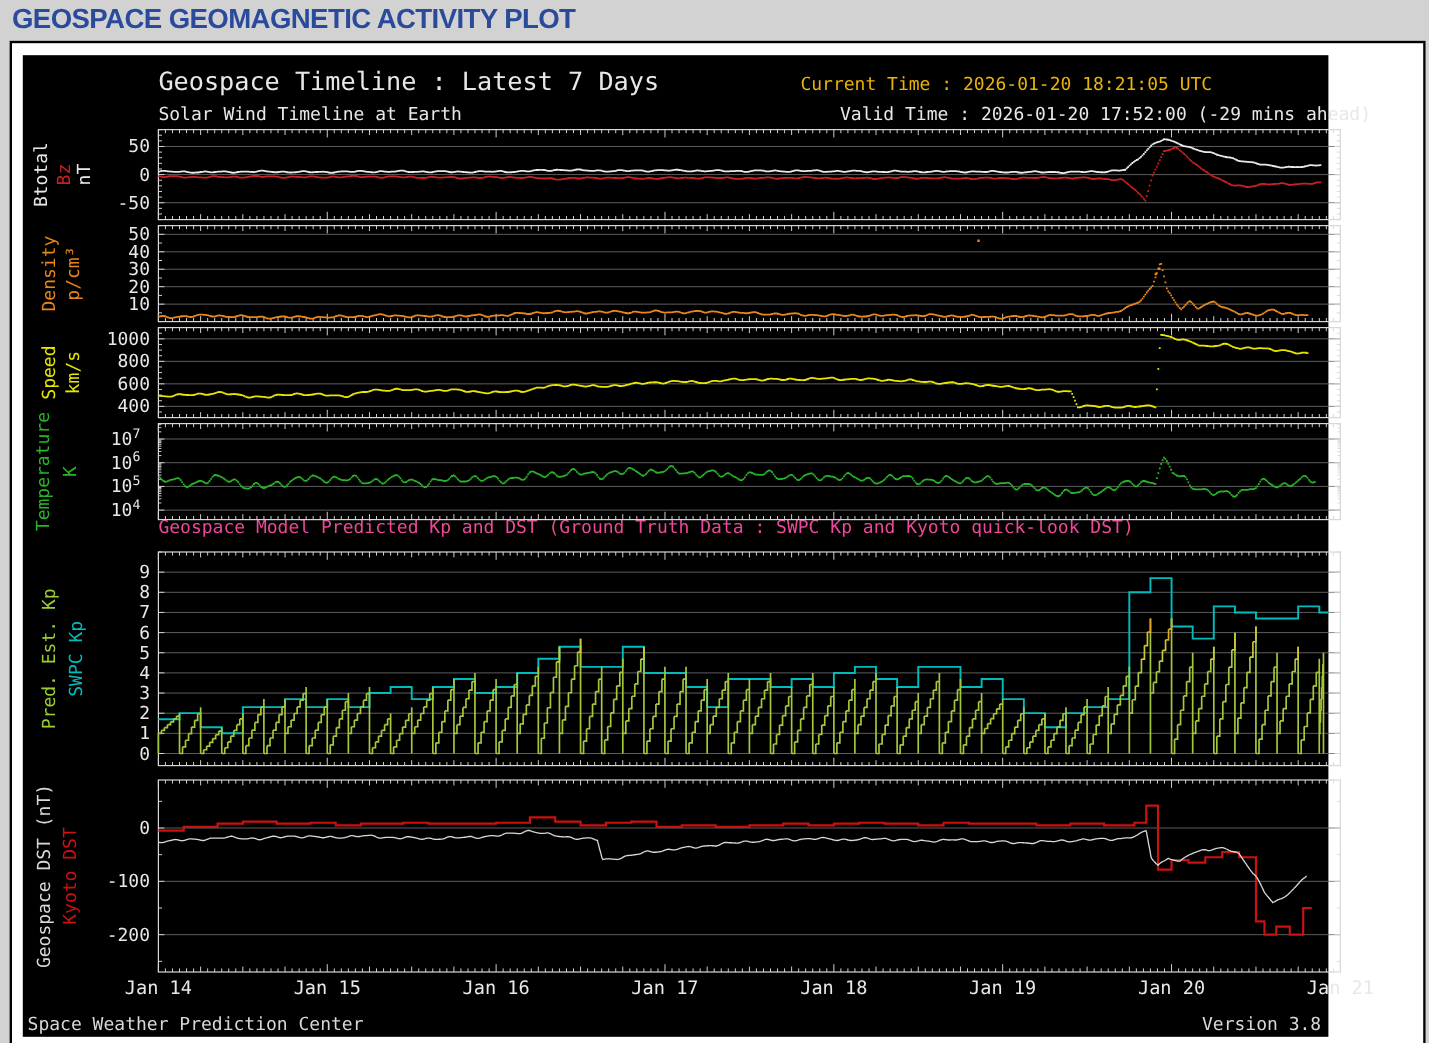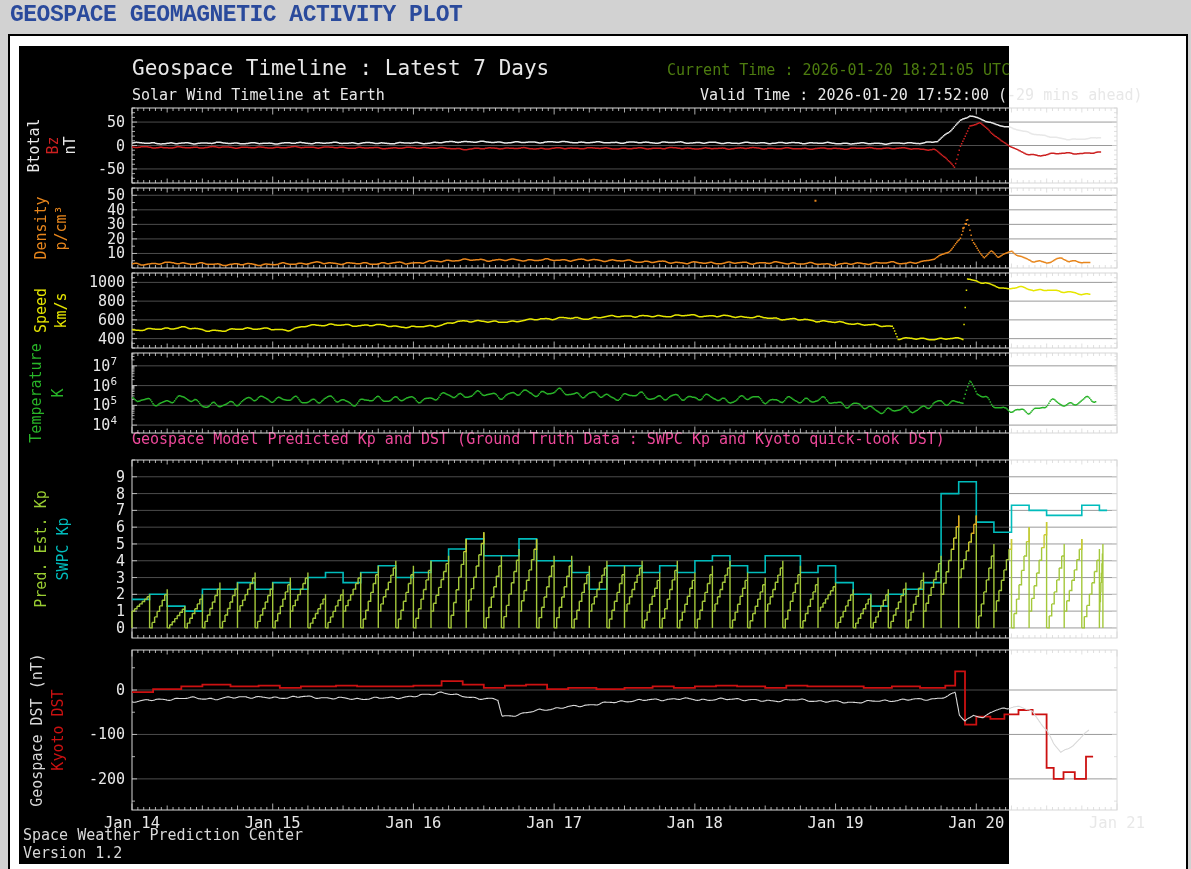--- a/index.html
+++ b/index.html
@@ -1,28 +1,28 @@
 <!DOCTYPE html>
 <html><head>
 <meta charset="utf-8">
 <style>
   html,body{margin:0;padding:0;width:1191px;height:869px;overflow:hidden;background:#d2d2d2;
     font-family:"DejaVu Sans Mono",monospace;}
-  .page-header{position:absolute;left:10px;top:2px;font-family:Liberation Mono, monospace;
+  .page-header{position:absolute;left:10px;top:2px;font-family:Liberation Sans, sans-serif;
     font-weight:bold;font-size:23px;letter-spacing:-0.5px;color:#2a4a9c;text-align:right;}
   .plot-box{position:absolute;left:8px;top:34px;width:1176px;height:840px;
     border:2px solid #000;background:#ffffff;}
-  .plot-black{position:absolute;left:9px;top:10px;width:990px;height:818px;background:#000;}
+  .plot-black{position:absolute;left:9px;top:10px;width:1088px;height:818px;background:#000;}
   .t-main{position:absolute;left:113px;top:10px;font-size:21px;color:#e8e8e8;white-space:pre;}
-  .t-cur{position:absolute;left:648px;top:15px;font-size:15px;color:#4d7c0f;white-space:pre;}
+  .t-cur{position:absolute;left:648px;top:15px;font-size:15px;color:#eab308;white-space:pre;}
   .t-sub{position:absolute;left:113px;top:40px;font-size:15px;color:#e8e8e8;white-space:pre;}
   .t-valid{position:absolute;left:681px;top:40px;font-size:15px;color:#e8e8e8;white-space:pre;}
   .t-kp{position:absolute;left:113px;top:384px;font-size:15px;color:#ec4899;white-space:pre;}
   .footer-row{position:absolute;left:4px;right:6px;bottom:2px;display:flex;
-    justify-content:space-between;font-size:15px;color:#d8d8d8;flex-direction:column;}
+    justify-content:space-between;font-size:15px;color:#d8d8d8;}
   svg{position:absolute;left:0;top:0;}
 </style>
 </head>
 <body>
 
 <div class="page-header">GEOSPACE GEOMAGNETIC ACTIVITY PLOT</div>
 
 <div class="plot-box">
   <div class="plot-black">
     <div class="t-main">Geospace Timeline : Latest 7 Days</div>
@@ -137,16 +137,16 @@
         <text font-family="&quot;DejaVu Sans Mono&quot;,monospace" x="253.71428571428572" y="782" fill="#e8e8e8" font-size="15.5" text-anchor="middle">Jan 15</text>
         <text font-family="&quot;DejaVu Sans Mono&quot;,monospace" x="394.42857142857144" y="782" fill="#e8e8e8" font-size="15.5" text-anchor="middle">Jan 16</text>
         <text font-family="&quot;DejaVu Sans Mono&quot;,monospace" x="535.1428571428571" y="782" fill="#e8e8e8" font-size="15.5" text-anchor="middle">Jan 17</text>
         <text font-family="&quot;DejaVu Sans Mono&quot;,monospace" x="675.8571428571429" y="782" fill="#e8e8e8" font-size="15.5" text-anchor="middle">Jan 18</text>
         <text font-family="&quot;DejaVu Sans Mono&quot;,monospace" x="816.5714285714286" y="782" fill="#e8e8e8" font-size="15.5" text-anchor="middle">Jan 19</text>
         <text font-family="&quot;DejaVu Sans Mono&quot;,monospace" x="957.2857142857143" y="782" fill="#e8e8e8" font-size="15.5" text-anchor="middle">Jan 20</text>
         <text font-family="&quot;DejaVu Sans Mono&quot;,monospace" x="1098" y="782" fill="#e8e8e8" font-size="15.5" text-anchor="middle">Jan 21</text>
       </svg>
     <div class="footer-row">
       <span>Space Weather Prediction Center</span>
-      <span>Version 1.2</span>
+      <span>Version 3.8</span>
     </div>
   </div>
 </div>
 
 </body></html>

